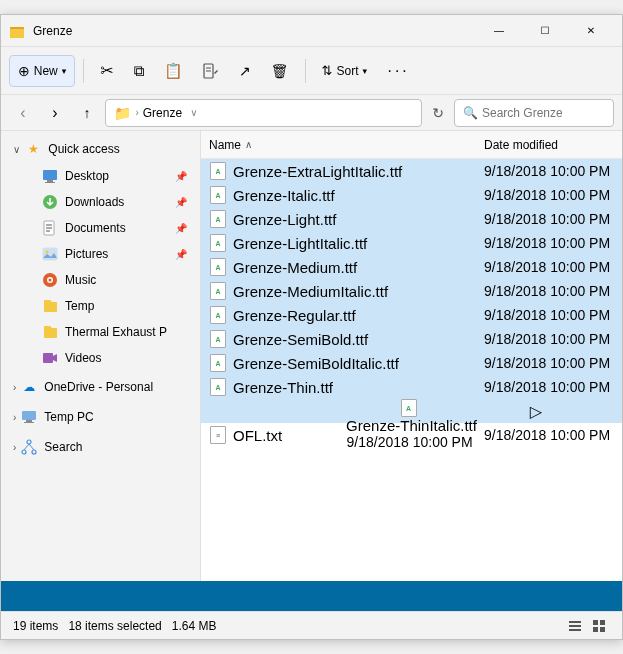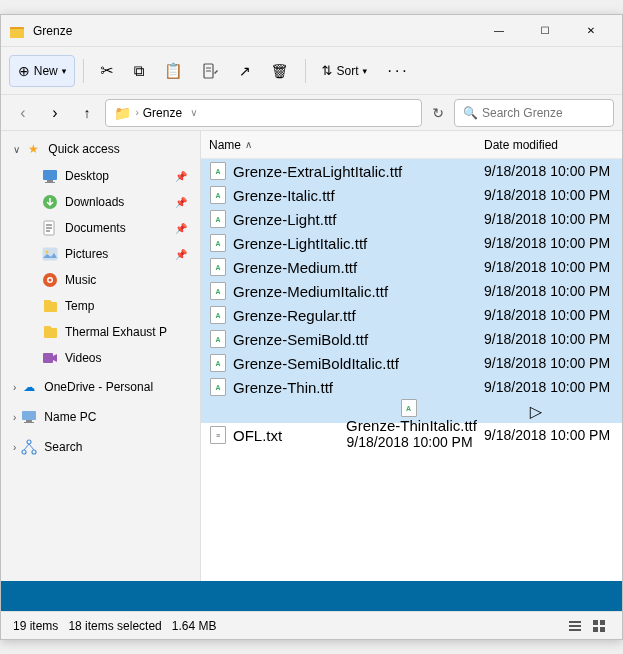--- a/index.html
+++ b/index.html
@@ -546,21 +546,21 @@
       <div class="sidebar-section">
         <div class="sidebar-section-header">
           <span class="chevron">›</span>
           <span class="section-icon pc-icon">
             <svg width="16" height="16" viewBox="0 0 16 16">
               <rect x="1" y="2" width="14" height="9" rx="1" fill="#4a90d9" opacity="0.7"></rect>
               <rect x="5" y="11" width="6" height="2" fill="#888"></rect>
               <rect x="3" y="13" width="10" height="1" fill="#888"></rect>
             </svg>
           </span>
-          <span class="section-label">Name PC</span>
+          <span class="section-label">Temp PC</span>
         </div>
       </div>
 
       <div class="sidebar-section">
         <div class="sidebar-section-header">
           <span class="chevron">›</span>
           <span class="section-icon network-icon">
             <svg width="16" height="16" viewBox="0 0 16 16">
               <circle cx="8" cy="3" r="2" fill="none" stroke="#4a90d9" stroke-width="1.2"></circle>
               <circle cx="3" cy="13" r="2" fill="none" stroke="#4a90d9" stroke-width="1.2"></circle>

